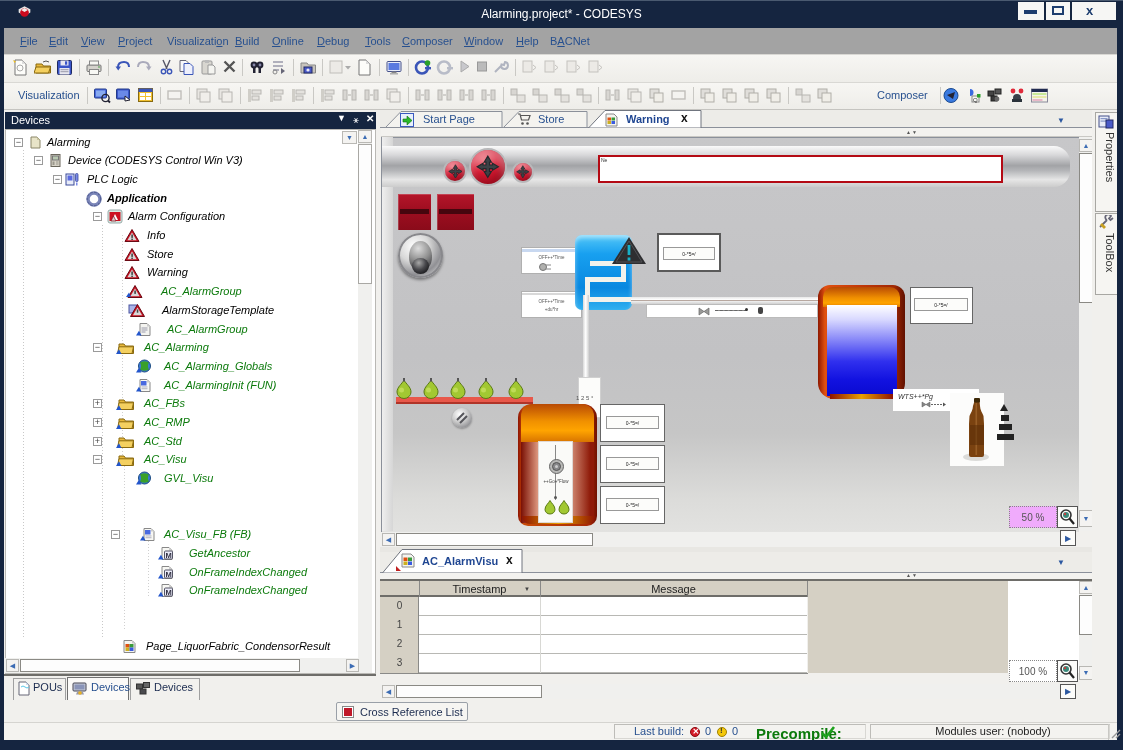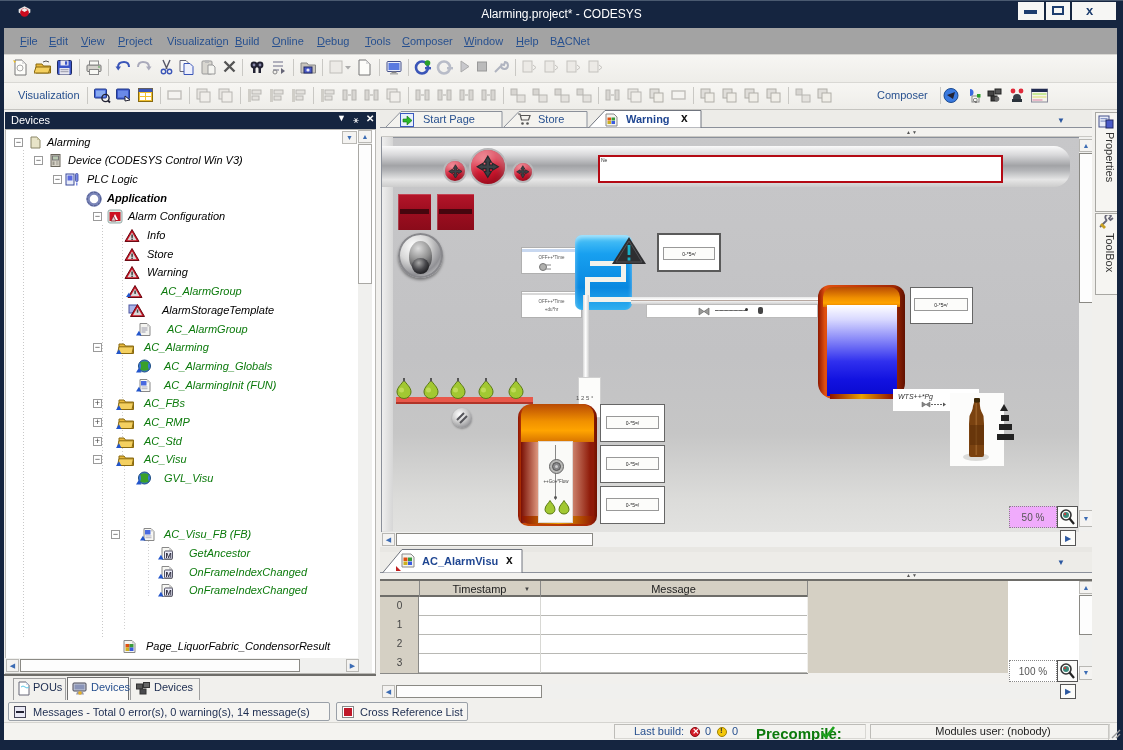--- a/index.html
+++ b/index.html
@@ -935,25 +935,20 @@
 <div class="abs" style="left:716px;top:22px;width:20px;height:76px;font-size:11px;color:#333;writing-mode:vertical-rl;text-align:left;">Properties</div>
 <div class="abs" style="left:715px;top:103px;width:22px;height:82px;background:#f6f5f2;border:1px solid #a8a7a3;border-right:none;"></div>
 <svg class="abs" style="left:718px;top:105px;" width="16" height="15" viewBox="0 0 16 15">
       <path d="M2 12 L9 5 M9 5 a3 3 0 1 1 4 -4 l-2 2.5 1.5 1.5 2.5 -2" stroke="#667" stroke-width="1.8" fill="none"></path>
       <path d="M4 8 l4 4 -2 2 -4 -4 z" fill="#c8a020"></path>
     </svg>
 <div class="abs" style="left:716px;top:123px;width:20px;height:60px;font-size:11px;color:#333;writing-mode:vertical-rl;text-align:left;">ToolBox</div>
   </div>
 
 <div class="abs" style="left:4px;top:700px;width:1113px;height:22px;background:#f1f0ed;">
-  <div class="abs" style="left:4px;top:2px;width:322px;height:19px;background:#f6f5f2;border:1px solid #9aa0a8;border-radius:2px;">
-    <div class="abs" style="left:5px;top:3px;width:12px;height:12px;background:#e8e8f4;border:1px solid #445;"></div>
-    <div class="abs" style="left:7px;top:8px;width:8px;height:2px;background:#223;"></div>
-    <div class="abs" style="left:24px;top:3px;font-size:11px;color:#1c2c50;">Messages - Total 0 error(s), 0 warning(s), 14 message(s)</div>
-  </div>
   <div class="abs" style="left:332px;top:2px;width:132px;height:19px;background:#f6f5f2;border:1px solid #9aa0a8;border-radius:2px;">
     <div class="abs" style="left:5px;top:3px;width:12px;height:12px;background:#fff;border:1px solid #888;"></div>
     <div class="abs" style="left:7px;top:5px;width:8px;height:8px;background:#c01828;"></div>
     <div class="abs" style="left:23px;top:3px;font-size:11px;color:#1c2c50;">Cross Reference List</div>
   </div>
 </div>
 
 <div class="abs" style="left:4px;top:722px;width:1113px;height:18px;background:#f4f3f0;border-top:1px solid #d5d4d0;">
   <div class="abs" style="left:610px;top:1px;width:252px;height:15px;border:1px solid #d8d7d3;border-top-color:#bdbcb8;border-left-color:#bdbcb8;"></div>
     <div class="abs" style="left:866px;top:1px;width:240px;height:15px;border:1px solid #d8d7d3;border-top-color:#bdbcb8;border-left-color:#bdbcb8;"></div>

